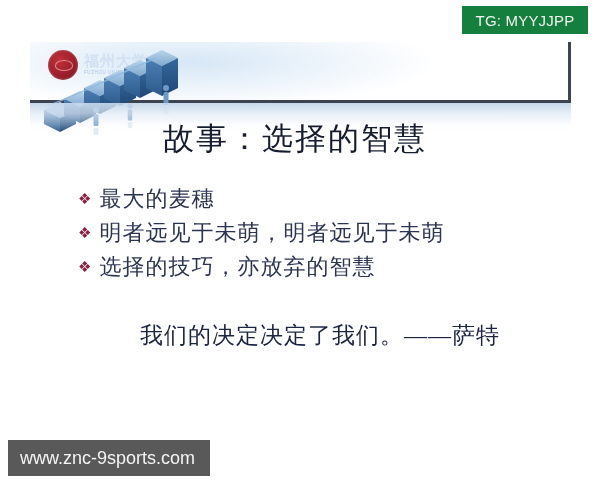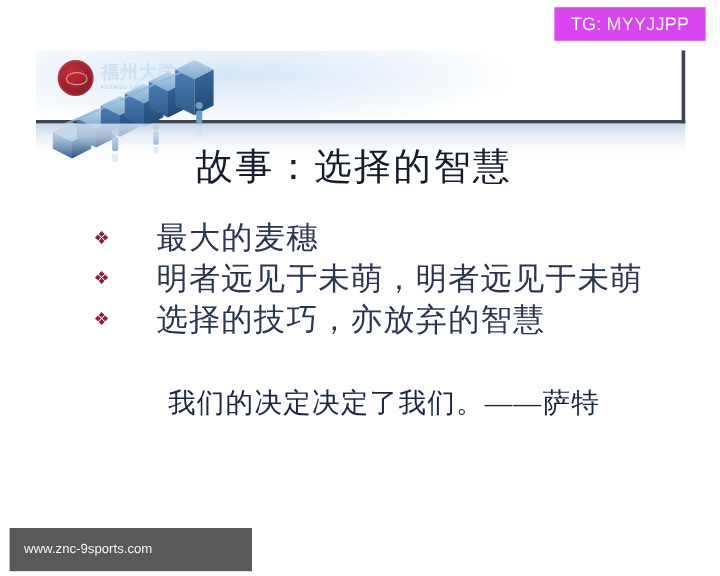--- a/index.html
+++ b/index.html
@@ -20,41 +20,41 @@
     background: #ffffff;
   }
 
   
   .tg-badge {
     position: absolute;
     left: 462px;
     top: 6px;
     width: 126px;
     height: 28px;
-    background: #d946ef;
+    background: #15803d;
     color: #f2f2f2;
     font-family: "Liberation Sans", sans-serif;
     font-size: 15px;
     letter-spacing: 0.2px;
     display: flex;
     align-items: center;
     justify-content: center;
   }
 
   
   .site-badge {
     position: absolute;
     left: 8px;
     top: 440px;
     width: 202px;
     height: 36px;
     background: #595959;
     color: #f4f4f4;
     font-family: "Liberation Sans", sans-serif;
-    font-size: 11px;
+    font-size: 18px;
     display: flex;
     align-items: center;
     padding-left: 12px;
     box-sizing: border-box;
   }
 
   
   .banner {
     position: absolute;
     left: 30px;
@@ -189,25 +189,24 @@
     margin-bottom: 8px;
   }
   .bullet-mark {
     color: #8c2040;
     font-size: 15px;
     line-height: 26px;
     flex: 0 0 auto;
   }
   .bullet-text {
     color: #2c3550;
-    font-size: 26px;
+    font-size: 22px;
     line-height: 26px;
     letter-spacing: 1px;
     white-space: nowrap;
-    margin-left: 31px;
   }
 
   
   .quote {
     position: absolute;
     left: 140px;
     top: 320px;
     color: #1b2540;
     font-size: 23px;
     letter-spacing: 1px;

